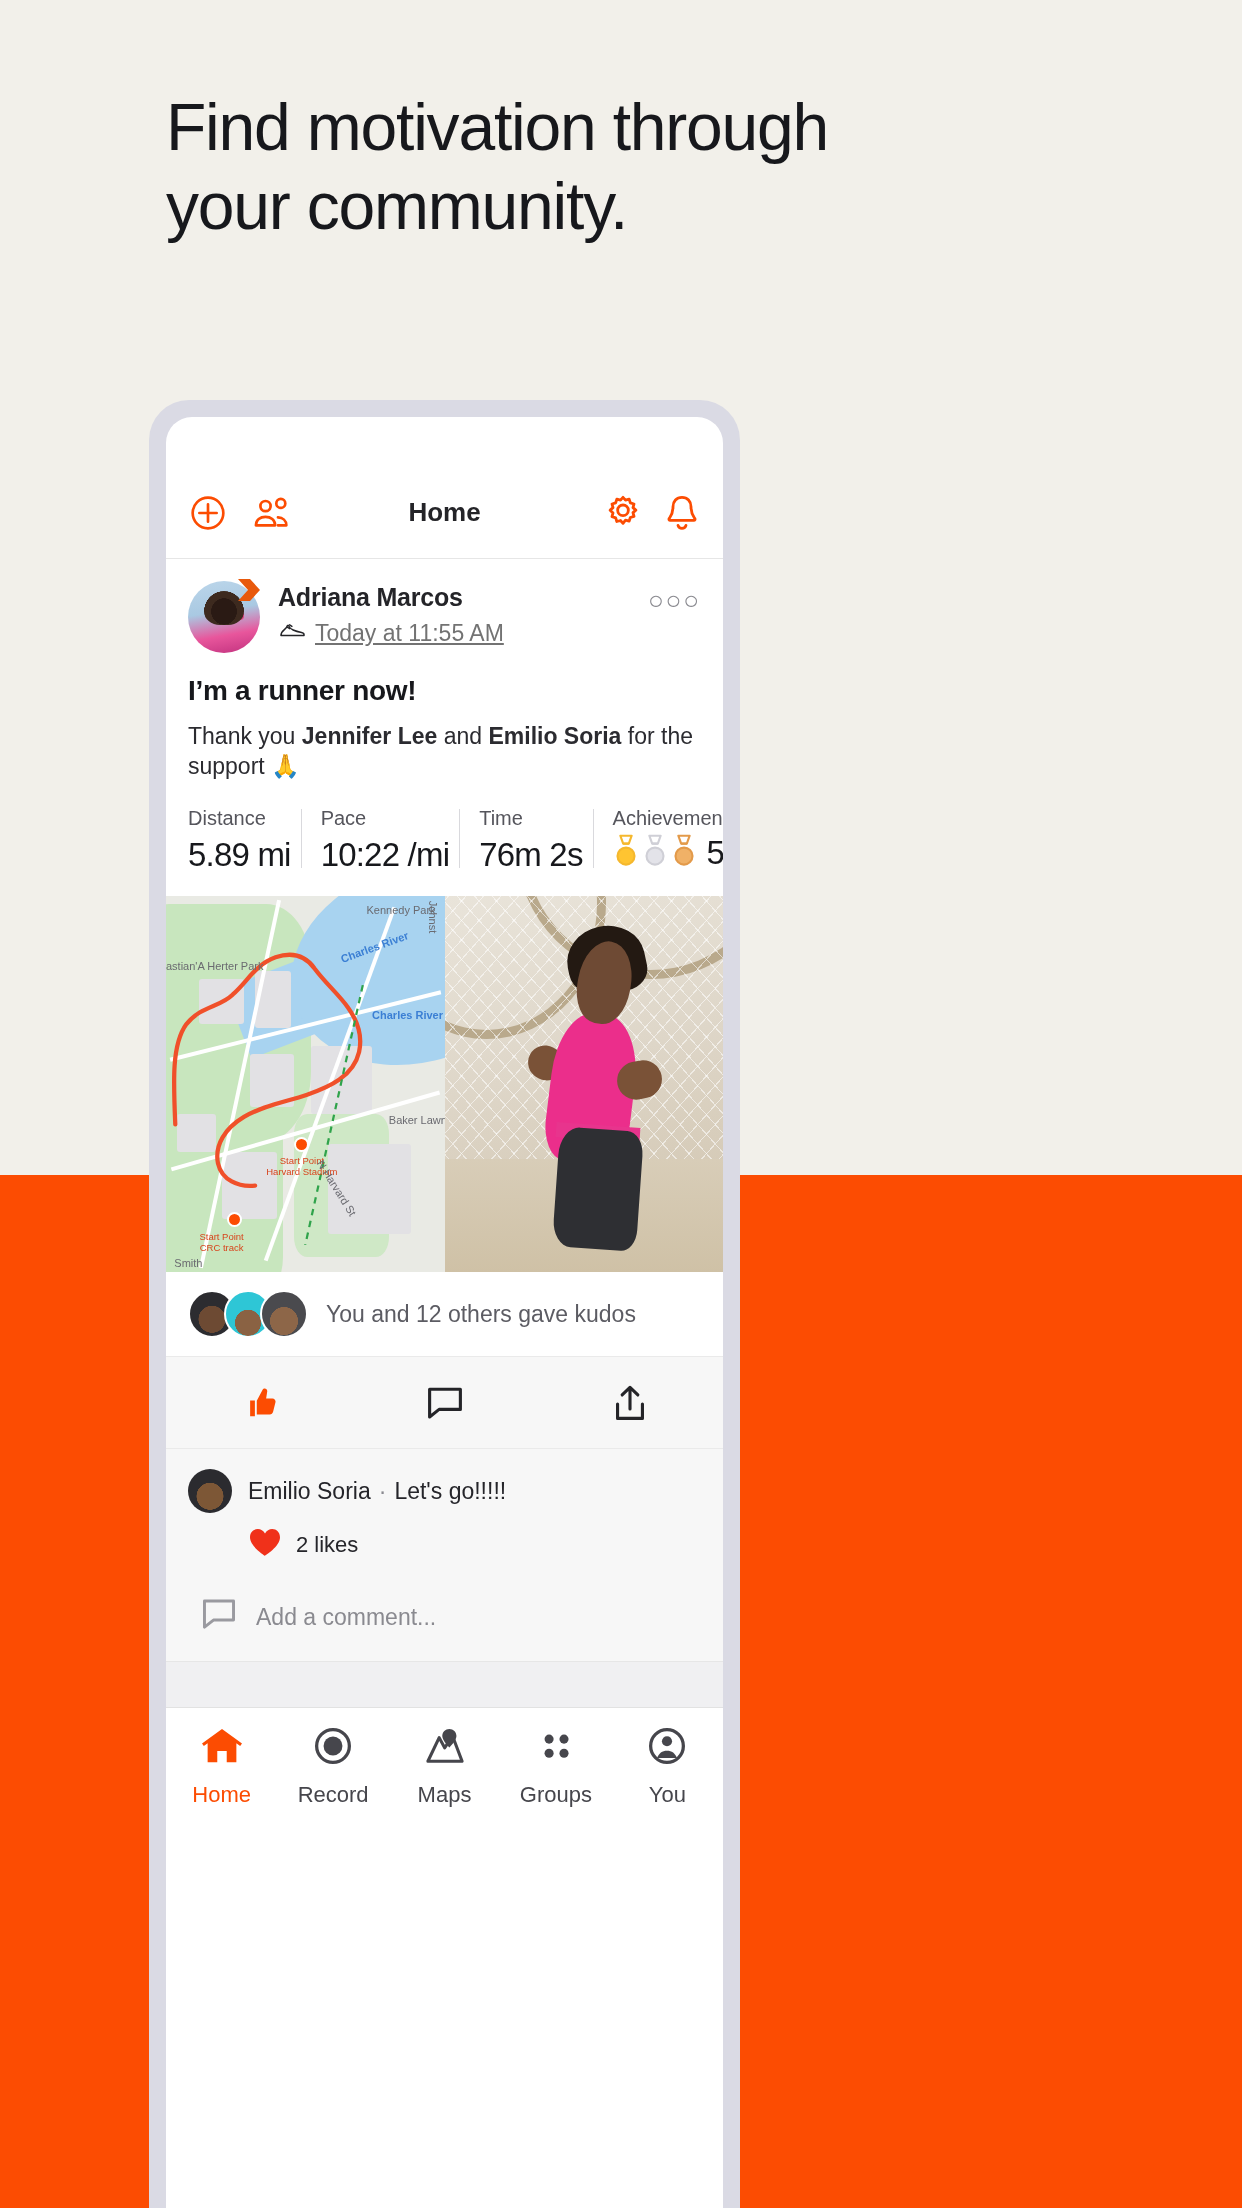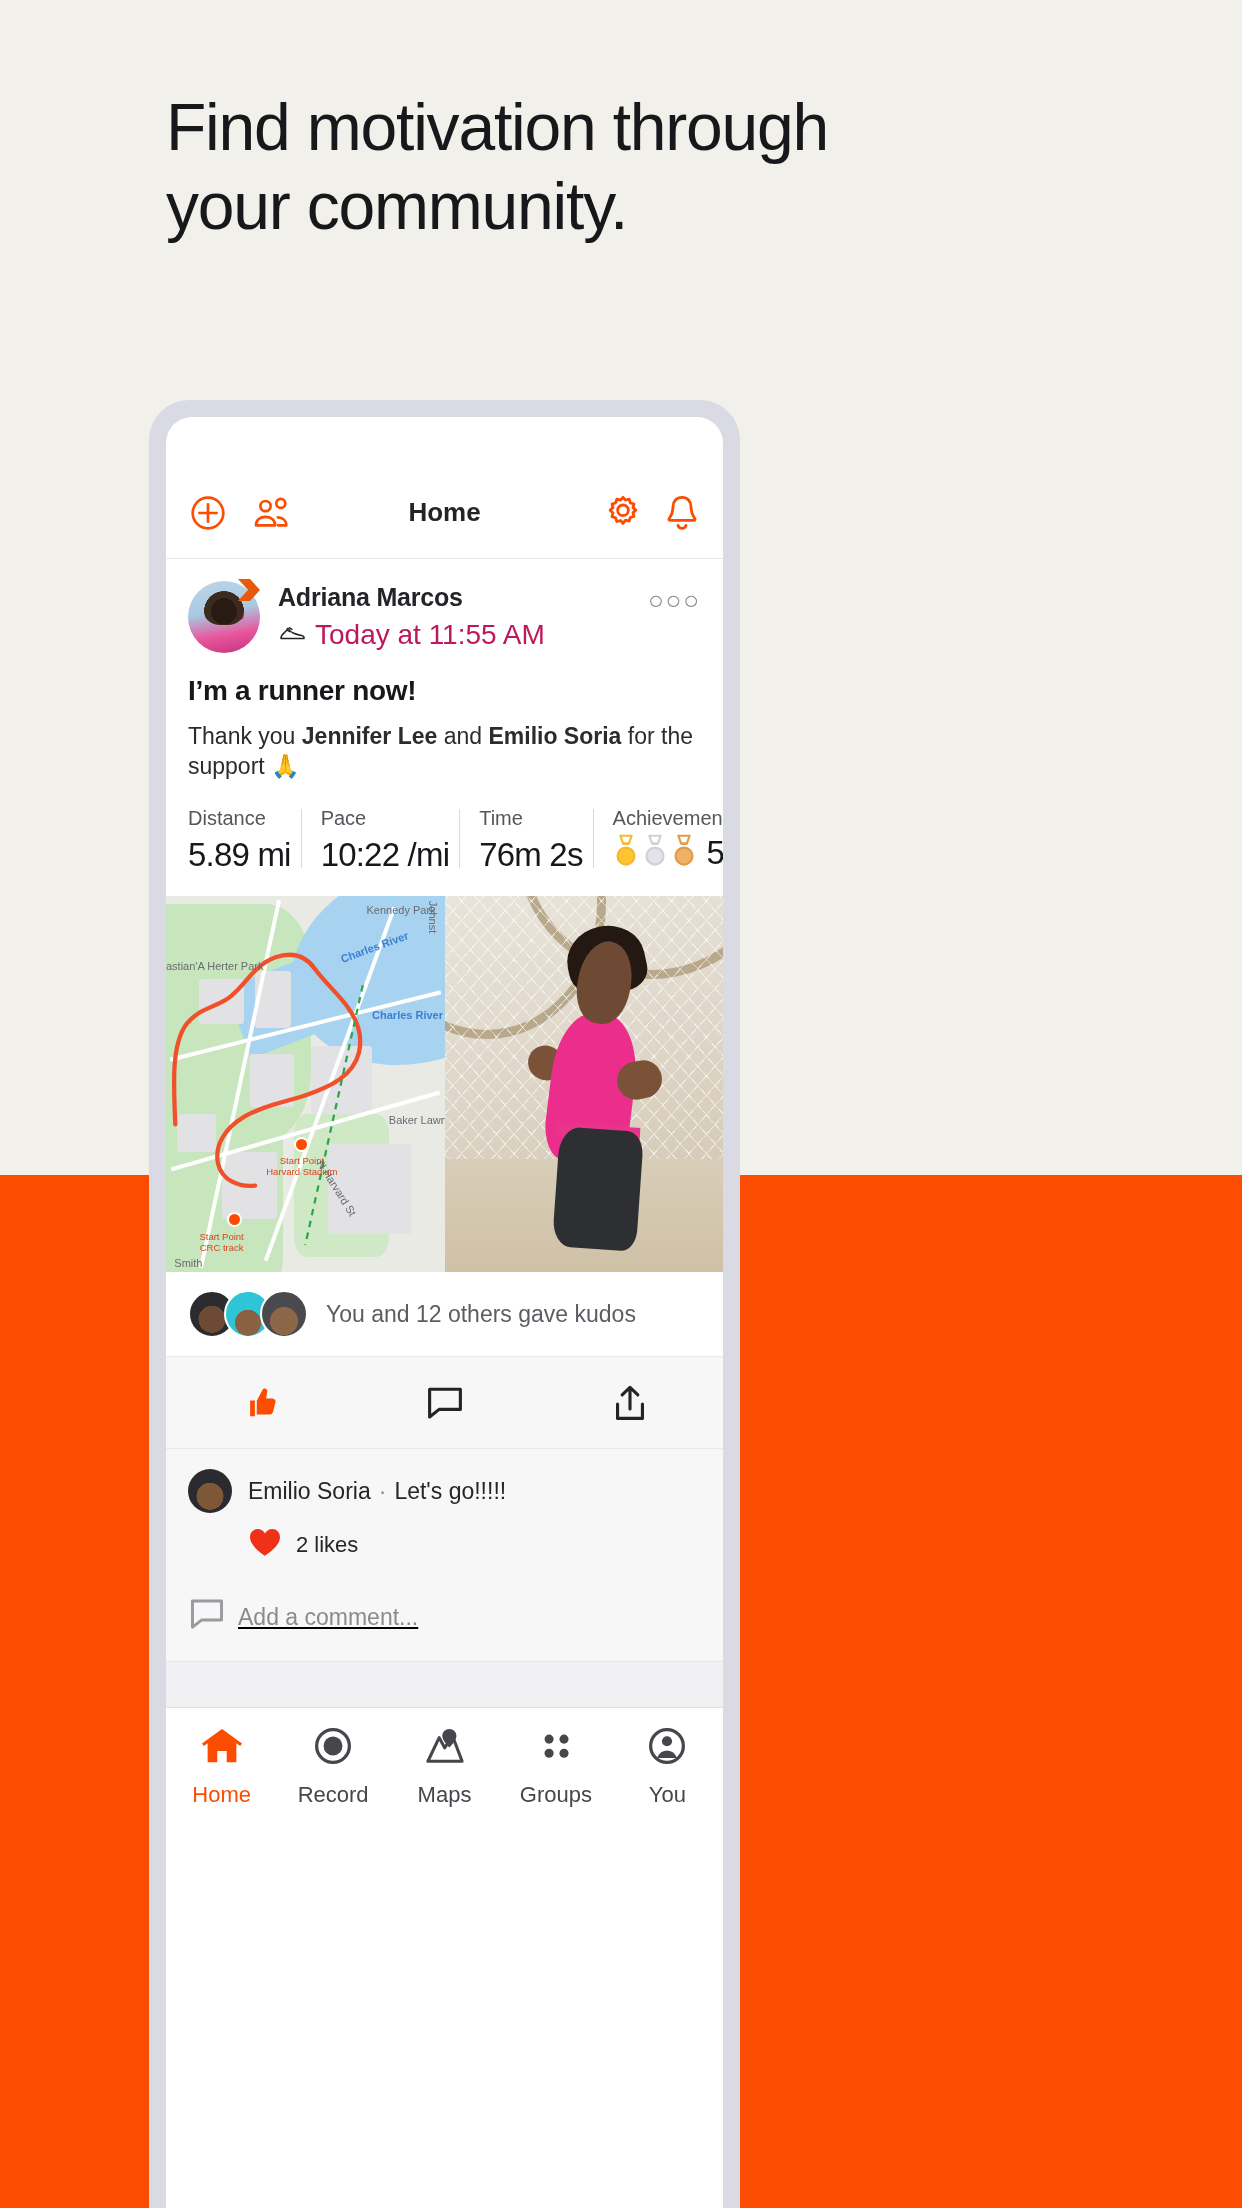--- a/index.html
+++ b/index.html
@@ -63,21 +63,21 @@
     border-radius:50% 50% 40% 40%;
   }
   .avatar .shades{
     position:absolute; left:26px; top:30px; width:30px; height:9px;
     background:#e0457f; border-radius:4px;
   }
   .badge-chev{ position:absolute; right:-6px; top:-4px; }
   .post-meta{ margin-left:18px; padding-top:2px; }
   .post-name{ font-size:25px; font-weight:700; color:#242428; letter-spacing:-0.2px;}
   .post-time{ display:flex; align-items:center; gap:9px; margin-top:7px; }
-  .post-time span{ font-size:28px; color:#be185d; }
+  .post-time span{ font-size:23px; color:#737373;text-decoration:underline; }
   .post-more{ margin-left:auto; font-size:26px; letter-spacing:2px; color:#8a8a90; padding-top:4px;}
   
   .post-title{ padding:22px 22px 0 22px; font-size:28px; font-weight:700; color:#17181c; letter-spacing:-0.3px;}
   .post-desc{ padding:14px 22px 0 22px; font-size:23px; color:#2b2b30; line-height:30px;}
   .post-desc b{ font-weight:700; }
   
   .stats{ display:flex; padding:26px 22px 22px 22px; }
   .stat{ flex:1; position:relative; padding-right:10px;}
   .stat + .stat{ padding-left:20px; }
   .stat + .stat::before{
@@ -159,21 +159,21 @@
   .actions .act{ flex:1; display:flex; align-items:center; justify-content:center; position:relative;}
   .actions .act + .act::before{ content:""; position:absolute; left:0; top:22px; bottom:22px; width:1px; background:#e0e0e0;}
   
   .comment{ padding:20px 22px 14px 22px; background:#f7f7f7;}
   .crow{ display:flex; align-items:center; }
   .cav{ width:44px; height:44px; border-radius:50%; background:radial-gradient(circle at 50% 62%,#7d5736 0 38%,#2b2b2f 39%); flex:0 0 44px;}
   .ctxt{ margin-left:16px; font-size:23px; color:#25252a;}
   .ctxt .dot{ color:#8a8a90; margin:0 8px;}
   .clikes{ display:flex; align-items:center; gap:14px; margin:14px 0 0 60px;}
   .clikes span{ font-size:22px; color:#25252a; font-weight:400;}
-  .addc{ display:flex; align-items:center; gap:12px; padding:20px 22px 24px 22px; background:#f7f7f7;text-decoration:underline;}
+  .addc{ display:flex; align-items:center; gap:18px; padding:20px 22px 24px 34px; background:#f7f7f7;}
   .addc span{ font-size:23px; color:#8a8a90;}
   .spacer{ height:46px; background:#f0f0f2; border-top:1px solid #e6e6e6;}
   
   .tabbar{ display:flex; height:118px; background:#fff; border-top:1px solid #e2e2e2;}
   .tab{ flex:1; display:flex; flex-direction:column; align-items:center; justify-content:center; gap:10px;}
   .tab span{ font-size:22px; color:#46464c;}
   .tab.active span{ color:#fc4c02;}
 </style>
 </head>
 <body>

